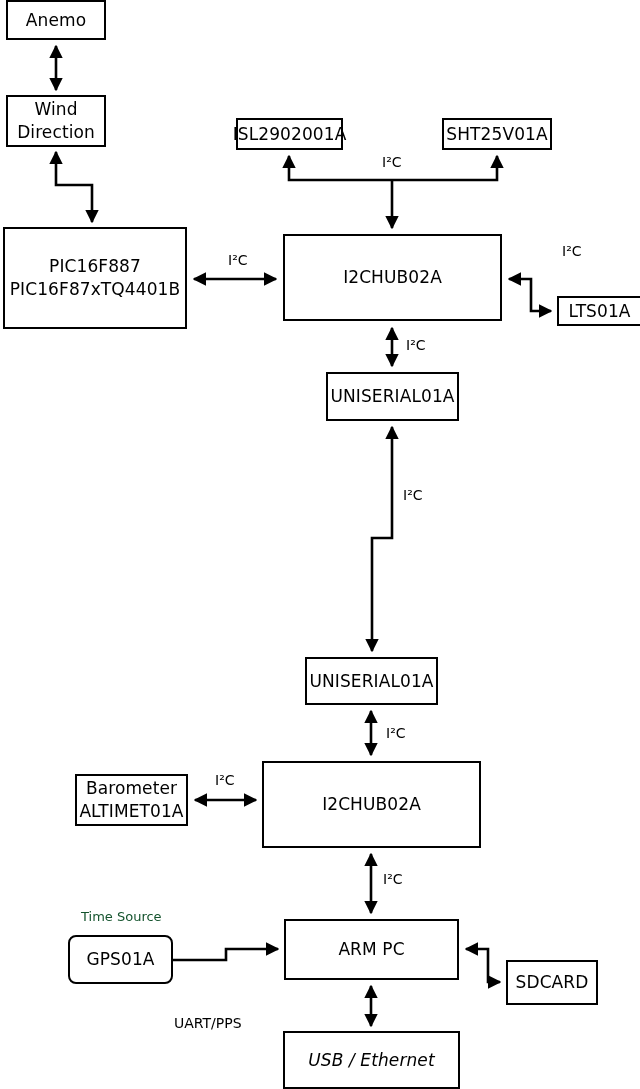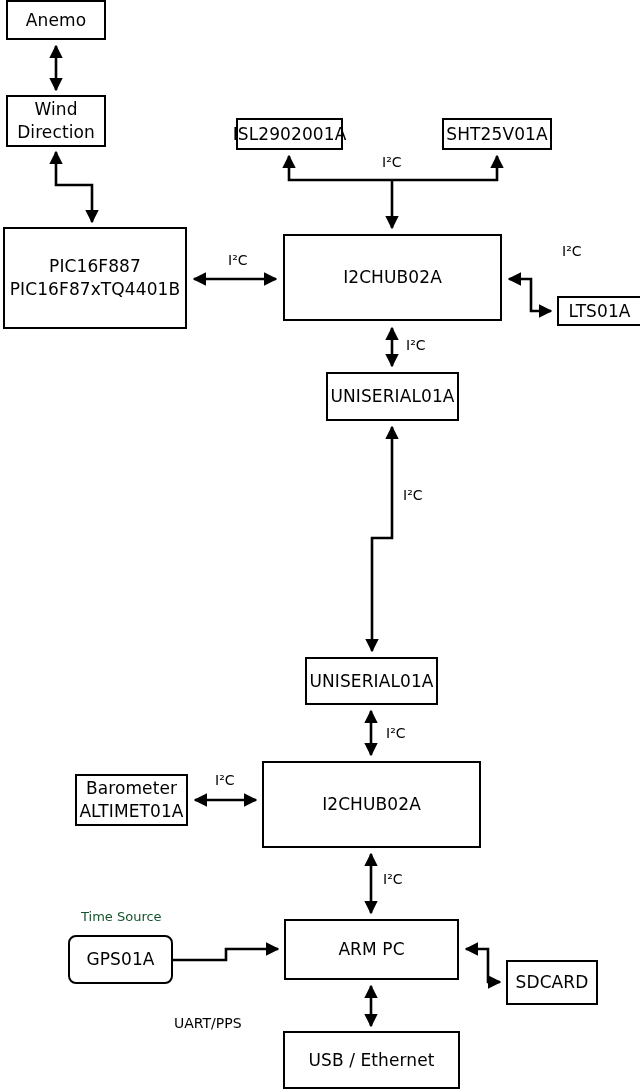--- a/index.html
+++ b/index.html
@@ -157,21 +157,21 @@
   </div>
 
   <div class="node" style="left:284px; top:919px; width:175px; height:61px;">
     <span class="node-label">ARM PC</span>
   </div>
 
   <div class="node" style="left:506px; top:960px; width:92px; height:45px;">
     <span class="node-label">SDCARD</span>
   </div>
 
-  <div class="node" style="left:283px; top:1031px; width:177px; height:58px;">
+  <div class="node" style="left:283px; top:1031px; width:177px; height:58px;font-style:italic;">
     <span class="node-label">USB / Ethernet</span>
   </div>
 
   <span class="edge-label" style="left:382px; top:154px;">I²C</span>
   <span class="edge-label" style="left:228px; top:252px;">I²C</span>
   <span class="edge-label" style="left:562px; top:243px;">I²C</span>
   <span class="edge-label" style="left:406px; top:337px;">I²C</span>
   <span class="edge-label" style="left:403px; top:487px;">I²C</span>
   <span class="edge-label" style="left:386px; top:725px;">I²C</span>
   <span class="edge-label" style="left:215px; top:772px;">I²C</span>

